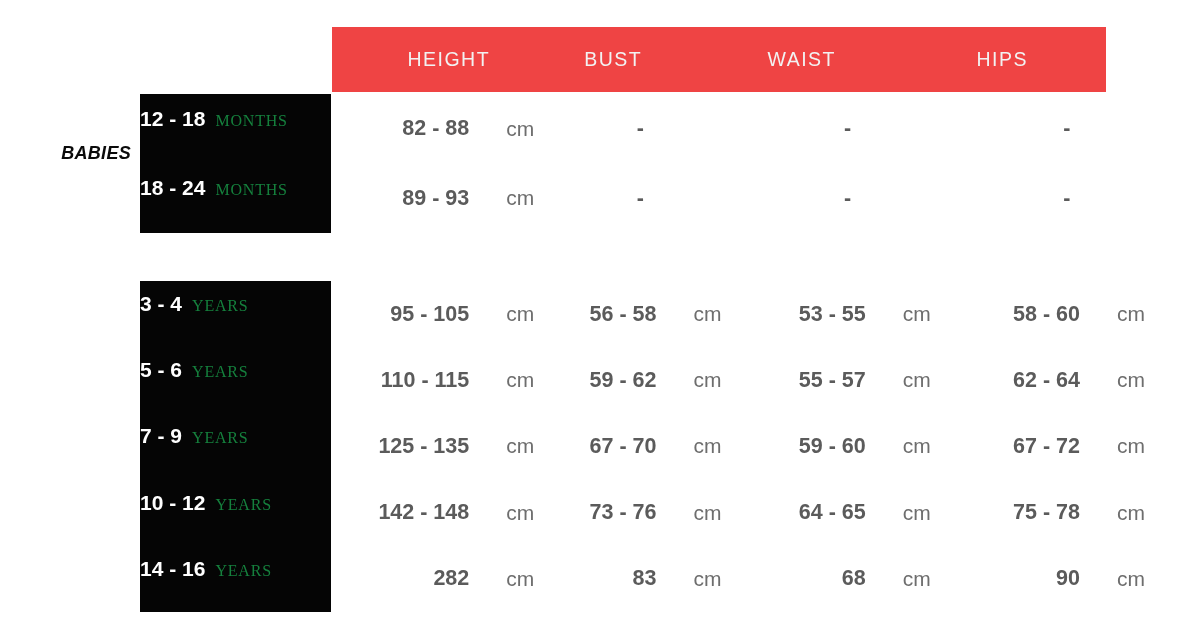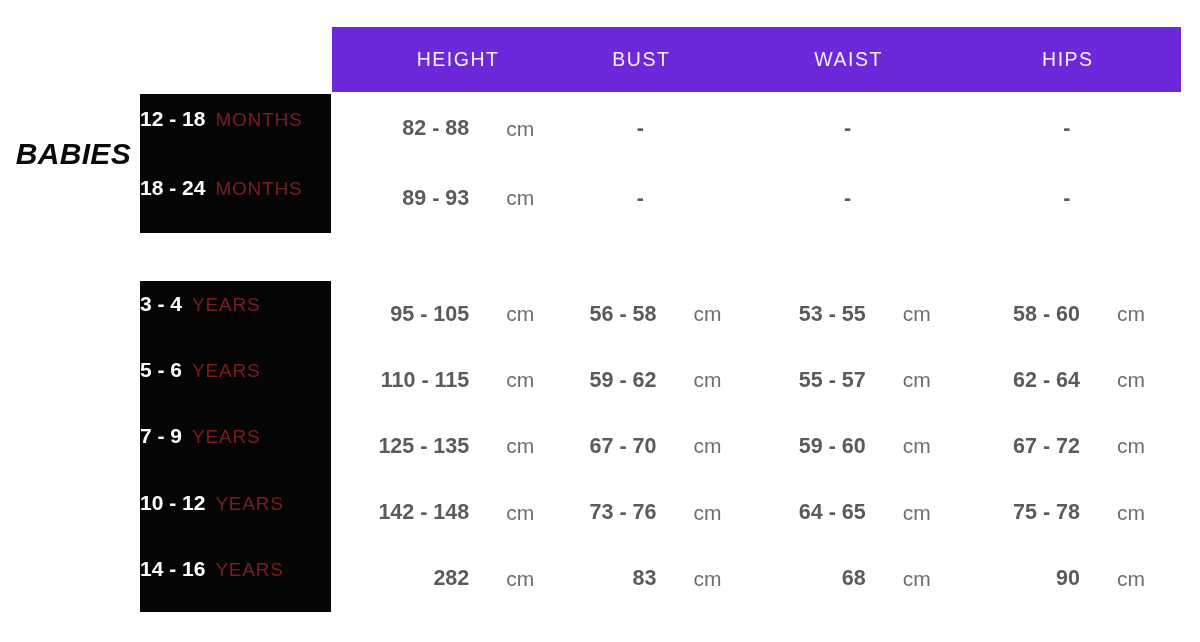--- a/index.html
+++ b/index.html
@@ -2,52 +2,52 @@
 <html><head>
 <meta charset="utf-8">
 <style>
   html,body{margin:0;padding:0;background:#ffffff;}
   .canvas{
     position:relative;width:1200px;height:642px;background:#ffffff;overflow:hidden;
     font-family:"Liberation Sans", sans-serif;
   }
   
   .header-bar{
-    position:absolute;left:332px;top:27px;width:849px;height:65px;
-    background:#6d28d9;display:flex;
+    position:absolute;left:332px;top:27px;width:774px;height:65px;
+    background:#ef4444;display:flex;
   }
   .hcell{width:212.25px;display:flex;align-items:center;justify-content:center;}
   .hcell span{
     color:#f2f2f2;font-size:19.5px;font-weight:400;letter-spacing:1.5px;
   }
   .hcell.h1 span{transform:translateX(20px);}
   .hcell.h2 span{transform:translateX(-9px);}
   .hcell.h3 span{transform:translateX(-14px);}
   .hcell.h4 span{transform:translateX(-7px);}
   
   .group-box{position:absolute;left:140px;width:191px;background:#050505;}
   .babies-box{top:94px;height:139px;}
   .children-box{top:281px;height:331px;}
   
   .group-label{
     position:absolute;left:0;width:131px;text-align:right;padding-right:2px;
-    font-size:30px;font-weight:700;font-style:italic;color:#0a0a0a;
+    font-size:18px;font-weight:700;font-style:italic;color:#0a0a0a;
     line-height:31px;letter-spacing:0.3px;
   }
   .group-label.babies{top:138px;}
   .group-label.children{top:415px;}
   
   .row{position:absolute;left:140px;display:flex;}
   .age-cell{
     width:191px;box-sizing:border-box;
     display:flex;align-items:center;
   }
   .age-inner{display:flex;align-items:baseline;transform:translateY(-10px);}
   .age-num{color:#ffffff;font-size:21px;font-weight:700;white-space:pre;}
-  .age-unit{color:#7f1d1d;font-size:19px;font-weight:400;letter-spacing:0.8px;margin-left:10px;}
+  .age-unit{color:#15803d;font-size:16px;font-weight:400;letter-spacing:0.8px;margin-left:10px;font-family:Liberation Serif, serif;}
   .val-cell{width:212.25px;box-sizing:border-box;display:flex;align-items:center;}
   .val-cell.right{justify-content:flex-end;gap:19px;}
   .val-cell.center{justify-content:center;}
   .val-cell.c1.right{padding-right:9px;}
   .val-cell.c2.right{padding-right:34px;}
   .val-cell.c3.right{padding-right:37px;}
   .val-cell.c4.right{padding-right:35px;}
   .val-cell.c2.center .num{transform:translateX(-9px);}
   .val-cell.c3.center .num{transform:translateX(-14px);}
   .val-cell.c4.center .num{transform:translateX(-7px);}

